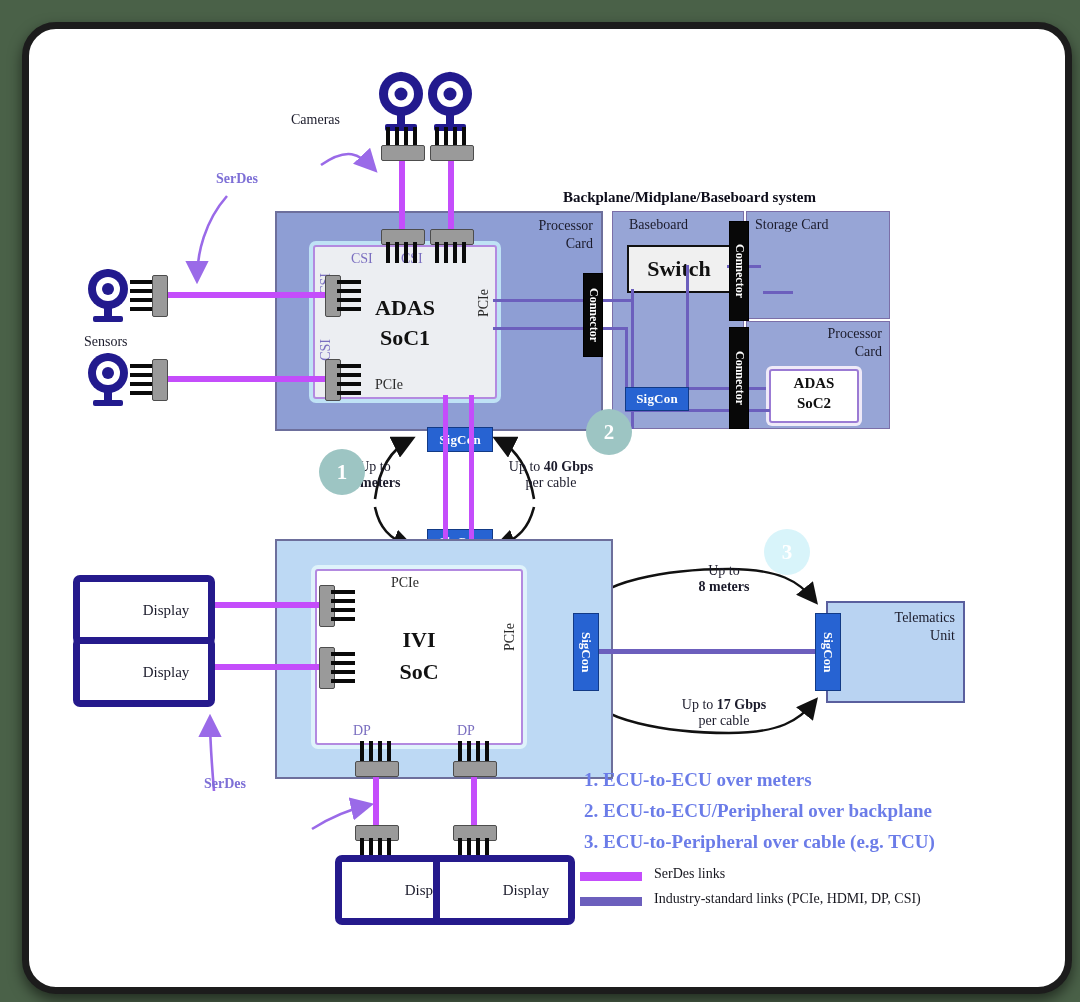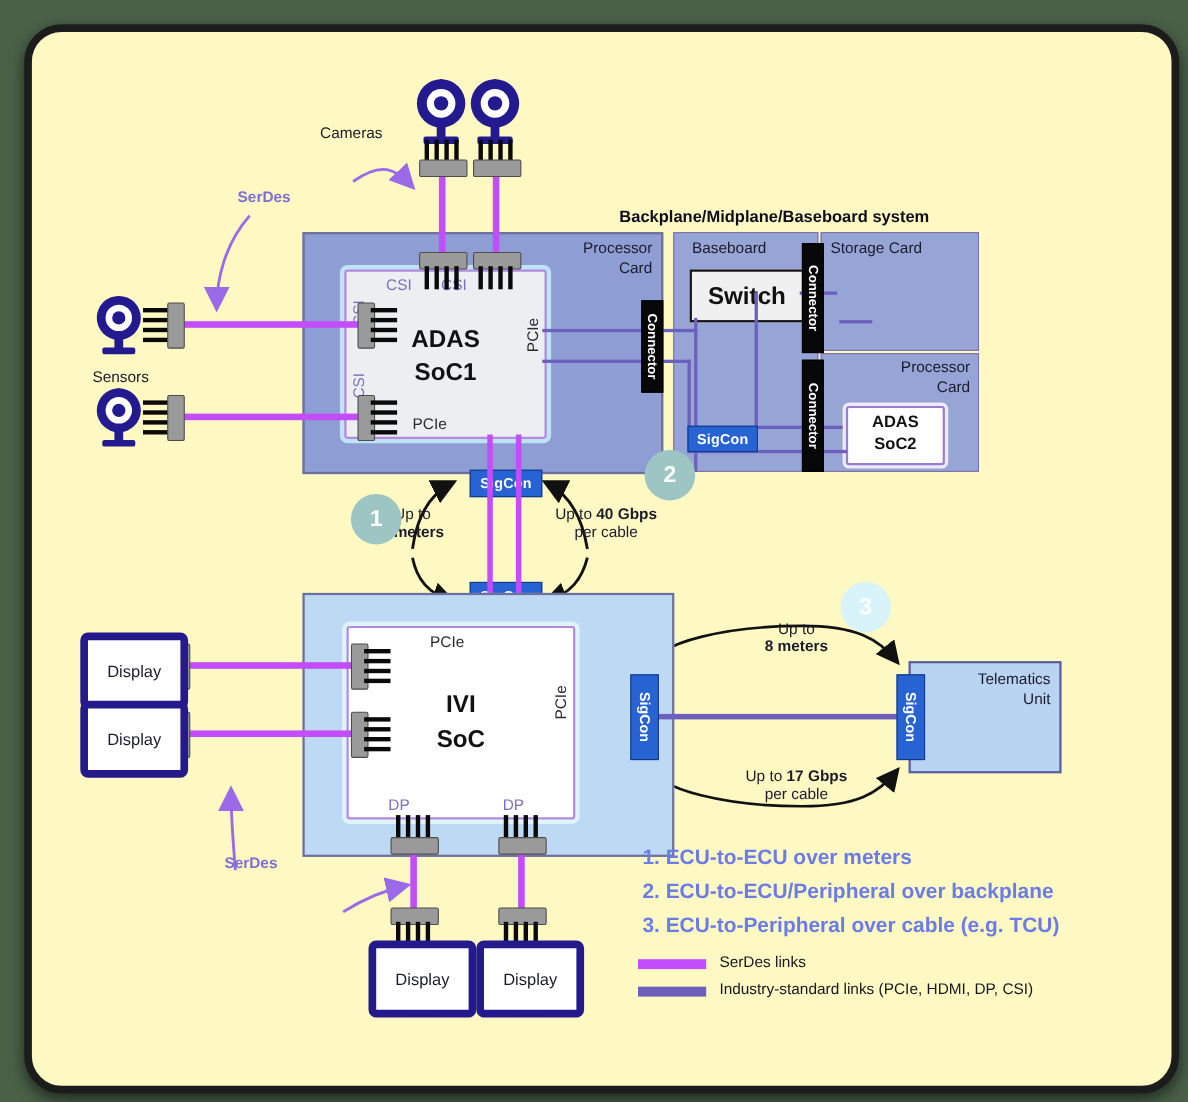--- a/index.html
+++ b/index.html
@@ -4,23 +4,24 @@
 <style>
   html,body{margin:0;padding:0;}
   body{
     width:1080px;height:1002px;
     background:#4a6148;
     font-family:"Liberation Sans", sans-serif;
     overflow:hidden;
   }
   #frame{
     position:absolute;left:22px;top:22px;width:1036px;height:958px;
-    background:#fef9c3;border:7px solid #1c1c1c;border-radius:34px;
+    background:#ffffff;border:7px solid #1c1c1c;border-radius:34px;
     box-shadow:0 6px 14px rgba(0,0,0,.55);
     overflow:hidden;
+    font-family:Liberation Serif, serif;
   }
   #canvas{position:absolute;left:0;top:0;width:1036px;height:958px;}
   .abs{position:absolute;}
 
   
   .lbl{position:absolute;font-size:14px;color:#1b1b2b;white-space:nowrap;}
   .lbl-c{position:absolute;font-size:14px;color:#1b1b2b;text-align:center;}
   .bold{font-weight:bold;}
   .vert{writing-mode:vertical-rl;transform:rotate(180deg);}
 
@@ -79,21 +80,21 @@
 
   
   .plug{position:absolute;}
   .plug .body{position:absolute;background:#9a9a9a;border:1.5px solid #4d4d4d;border-radius:2px;}
   .plug .pin{position:absolute;background:#0a0a0a;}
 
   
   .display{
     position:absolute;background:#ffffff;border:7px solid #251a8c;
     border-radius:7px;display:flex;align-items:center;justify-content:center;
-    font-size:15px;color:#1b1b2b;
+    font-size:15px;color:#1b1b2b;padding-left:44px;
   }
   .display::after{
     content:"";position:absolute;bottom:-5px;left:50%;margin-left:-11px;
     width:22px;height:3px;background:#251a8c;border-radius:2px;
   }
 
   
   .badge{
     position:absolute;border-radius:50%;
     display:flex;align-items:center;justify-content:center;

